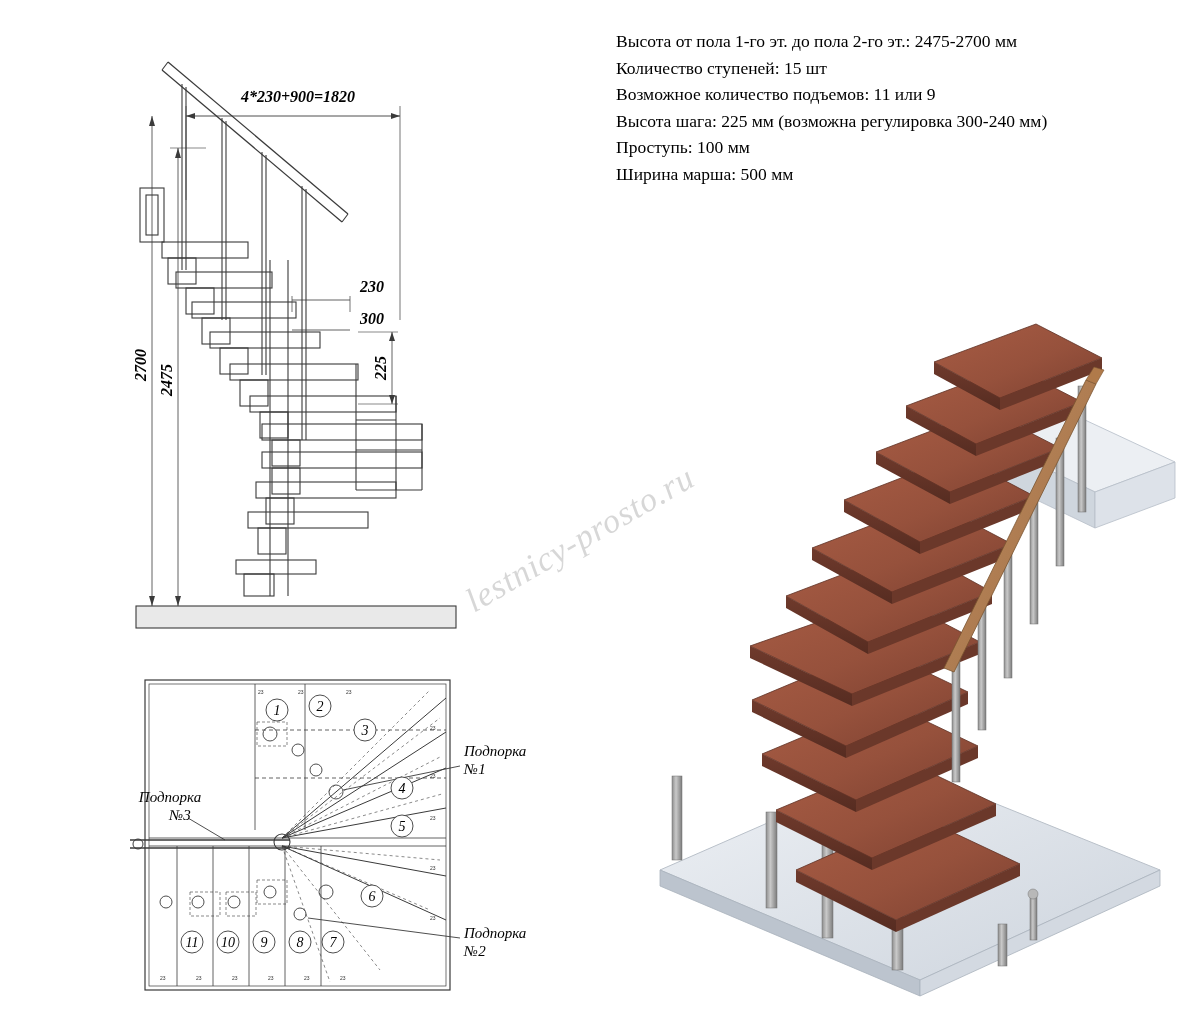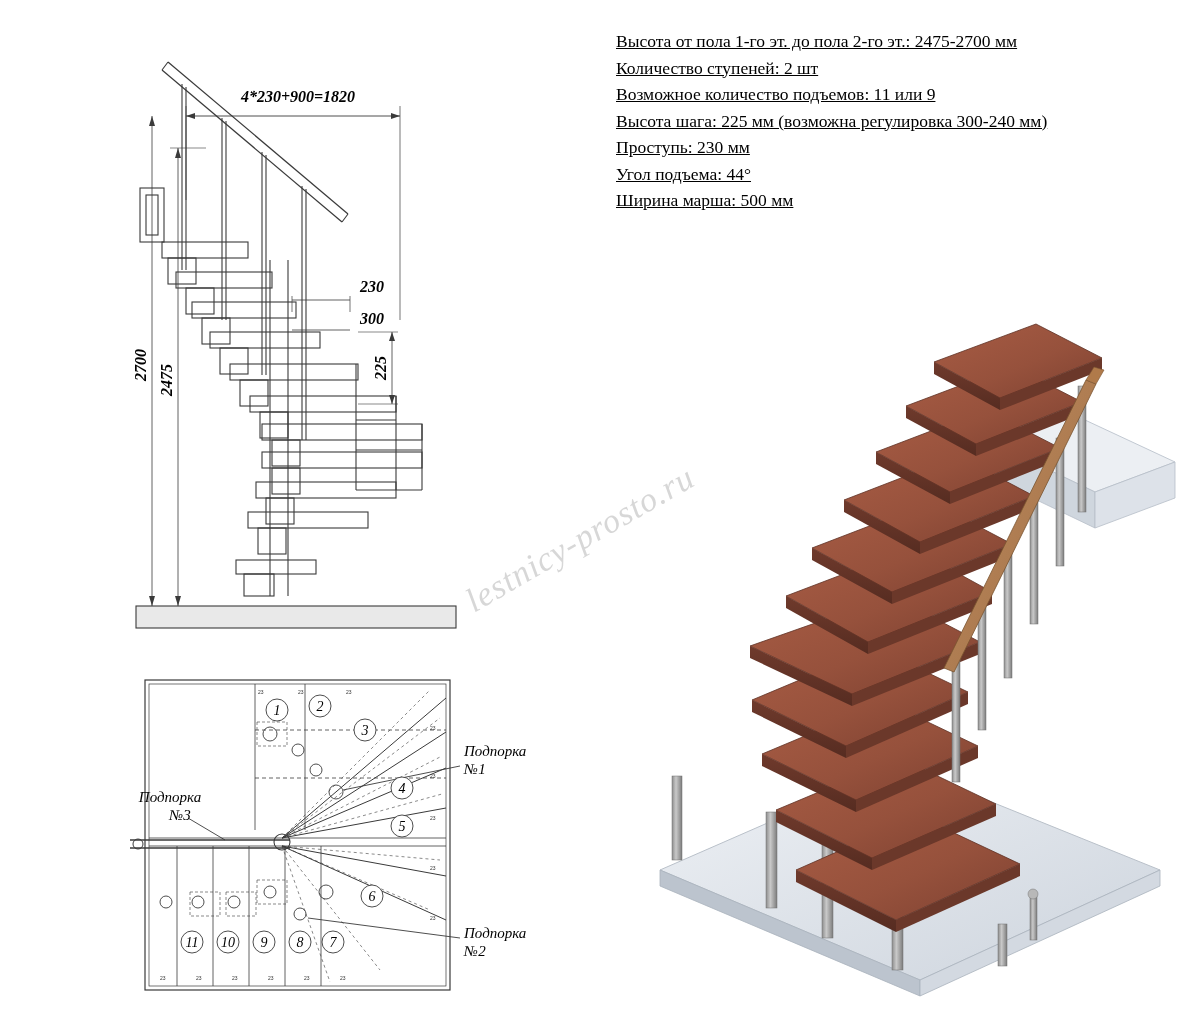--- a/index.html
+++ b/index.html
@@ -19,21 +19,20 @@
     position: absolute;
     inset: 0;
   }
 
   
   #specs {
     position: absolute;
     left: 616px;
     top: 28px;
     width: 560px;
-    text-decoration: underline;
   }
   #specs .spec-line {
     font-family: "Liberation Serif", serif;
     font-size: 17.5px;
     line-height: 26.5px;
     color: #000;
     white-space: nowrap;
   }
 
   
@@ -97,25 +96,24 @@
     fill: #333;
   }
 </style>
 </head>
 <body>
 
 <div class="page">
 
   <div id="specs">
     <div class="spec-line">Высота от пола 1-го эт. до пола 2-го эт.: 2475-2700 мм</div>
-    <div class="spec-line">Количество ступеней: 2 шт</div>
+    <div class="spec-line">Количество ступеней: 15 шт</div>
     <div class="spec-line">Возможное количество подъемов: 11 или 9</div>
     <div class="spec-line">Высота шага: 225 мм (возможна регулировка 300-240 мм)</div>
-    <div class="spec-line">Проступь: 230 мм</div>
-    <div class="spec-line">Угол подъема: 44°</div>
+    <div class="spec-line">Проступь: 100 мм</div>
     <div class="spec-line">Ширина марша: 500 мм</div>
   </div>
 
   <div class="drawing" id="elevation-drawing">
     <svg width="470" height="630" viewBox="0 0 470 630" xmlns="http://www.w3.org/2000/svg">
       <g fill="none" stroke="#3a3a3a" stroke-width="1.1" stroke-linejoin="miter">
 
         <path d="M52 50 L232 202" stroke-width="1.2"></path>
         <path d="M58 42 L238 194" stroke-width="1.2"></path>
         <path d="M52 50 L58 42"></path>

